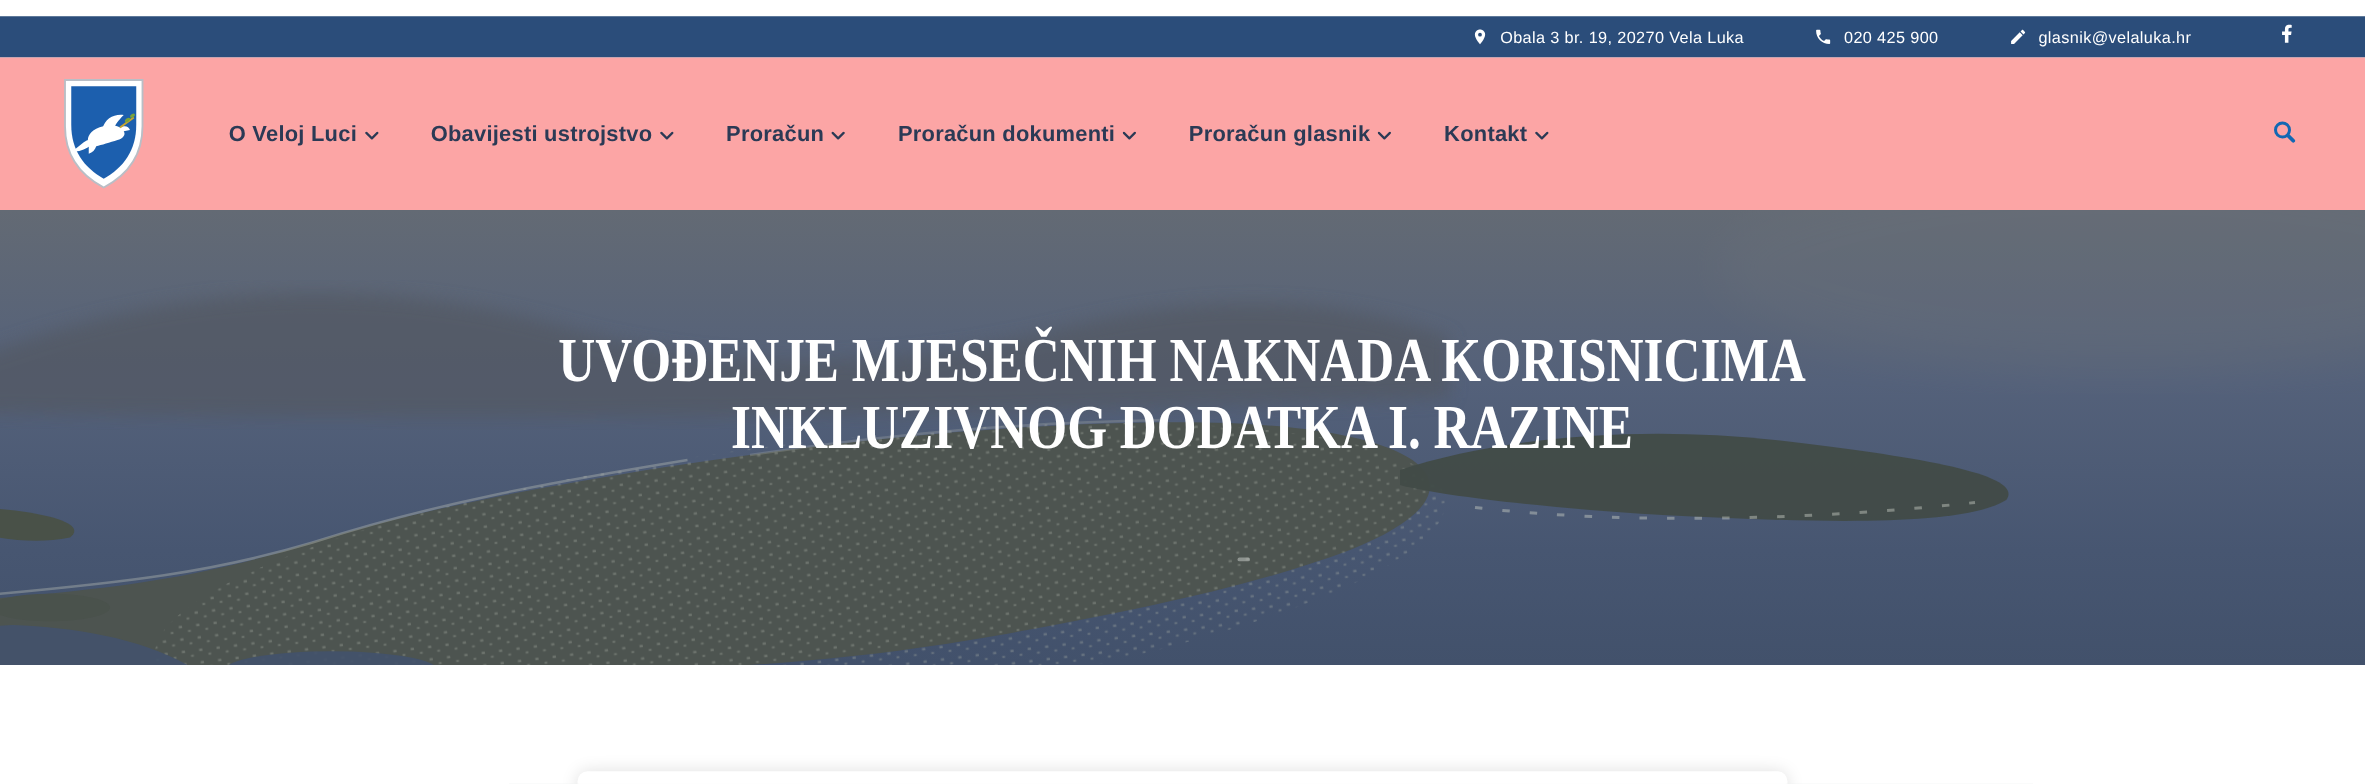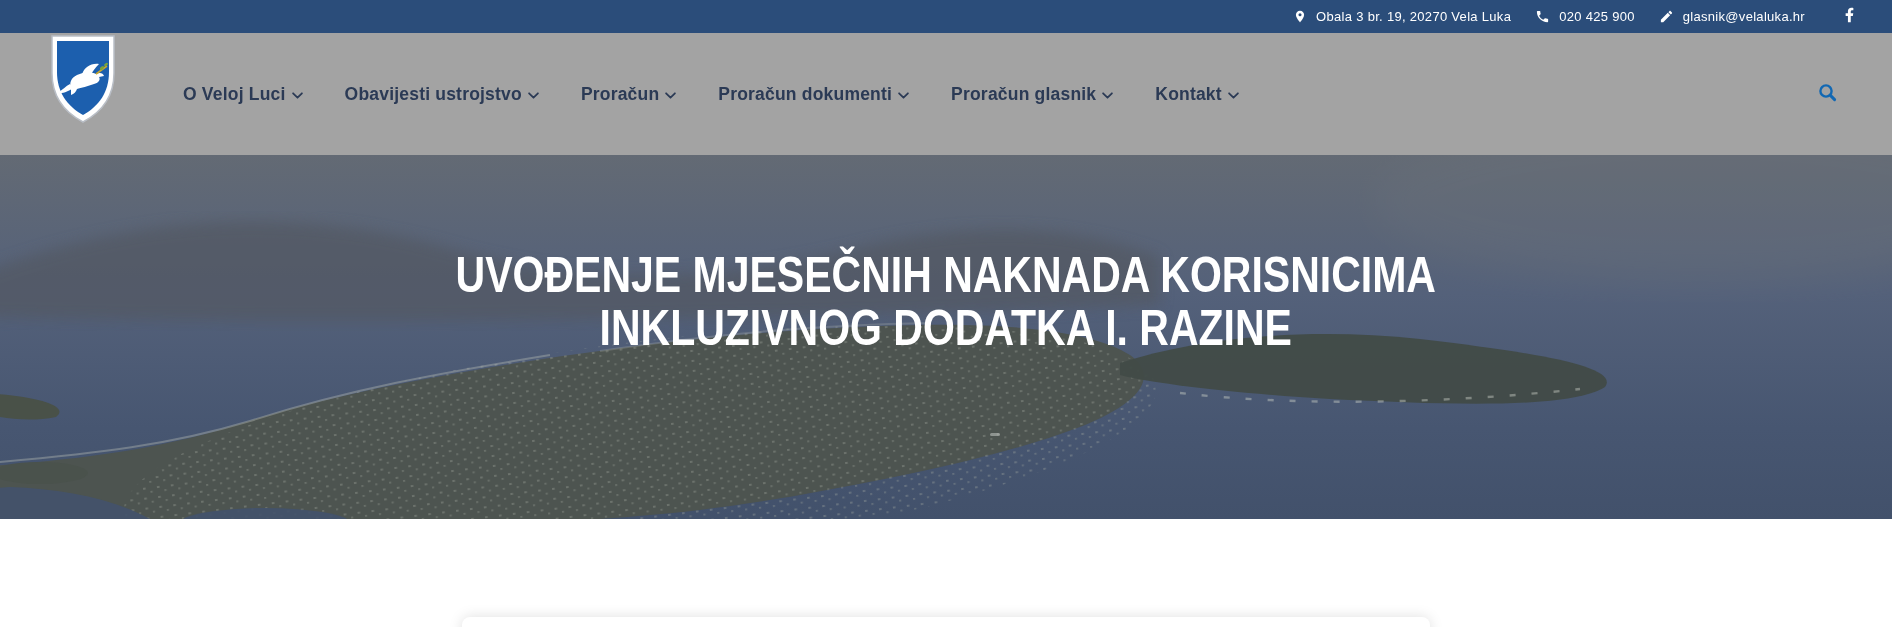--- a/index.html
+++ b/index.html
@@ -11,43 +11,43 @@
     --hero-land:#4d5450;
     --title-text:#ffffff;
   }
   *{margin:0;padding:0;box-sizing:border-box;}
   html,body{width:1892px;height:627px;overflow:hidden;background:#fff;
     font-family:"Liberation Sans",sans-serif;}
   .page{width:1892px;height:627px;display:flex;flex-direction:column;}
 
   
   .topbar{height:33px;background:var(--topbar-bg,#2b4d7a);display:flex;align-items:center;
-    justify-content:flex-end;padding-right:38px;gap:24px;flex:0 0 auto;}
+    justify-content:flex-end;padding-right:58px;gap:56px;flex:0 0 auto;margin-top:13px;}
   .contact{display:flex;align-items:center;gap:9px;color:#fff;font-size:13px;
     letter-spacing:.3px;text-decoration:none;white-space:nowrap;}
   .contact .ico{display:flex;align-items:center;}
   .fb-link{margin-left:16px;display:flex;align-items:center;color:#fff;text-decoration:none;}
 
   
-  .navbar{height:122px;background:#a3a3a3;display:flex;
+  .navbar{height:122px;background:#fca5a5;display:flex;align-items:center;
     padding:0 49px;flex:0 0 auto;}
   .logo{display:block;line-height:0;}
   .menu{margin-left:66px;display:flex;align-items:center;gap:42px;}
   .menu-item{display:flex;align-items:center;gap:6px;color:var(--nav-text,#2b3a55);
     font-size:17.5px;font-weight:700;letter-spacing:.2px;text-decoration:none;white-space:nowrap;}
   .menu-item .chev{display:flex;align-items:center;margin-top:2px;color:var(--nav-text,#2b3a55);}
   .search-btn{margin-left:auto;background:none;border:none;cursor:pointer;
     display:flex;align-items:center;padding:6px;}
 
   
   .hero{position:relative;height:364px;flex:0 0 auto;background:var(--hero-sea,#46556e);}
   .hero-bg{position:absolute;inset:0;width:100%;height:100%;display:block;}
   .hero-inner{position:absolute;inset:0;display:flex;flex-direction:column;
     align-items:center;padding-top:94px;text-align:center;}
-  .hero-title{color:var(--title-text,#fff);font-weight:700;font-size:50px;line-height:53px;}
+  .hero-title{color:var(--title-text,#fff);font-weight:700;font-size:50px;line-height:53px;font-family:Liberation Serif, serif;}
   .hero-title .tline{display:block;transform:scaleX(.82);transform-origin:50% 50%;white-space:nowrap;}
   .breadcrumb{margin-top:27px;display:flex;align-items:center;gap:10px;
     color:#fff;font-size:14px;font-weight:600;letter-spacing:.2px;}
   .breadcrumb a{color:#fff;text-decoration:none;}
   .breadcrumb .sep{font-weight:400;font-size:16px;opacity:.95;}
 
   
   .below{position:relative;flex:1 1 auto;background:#fff;}
   .content-card{position:absolute;left:50%;transform:translateX(-50%);
     top:calc(100% - 10px);width:968px;height:40px;background:#fff;

